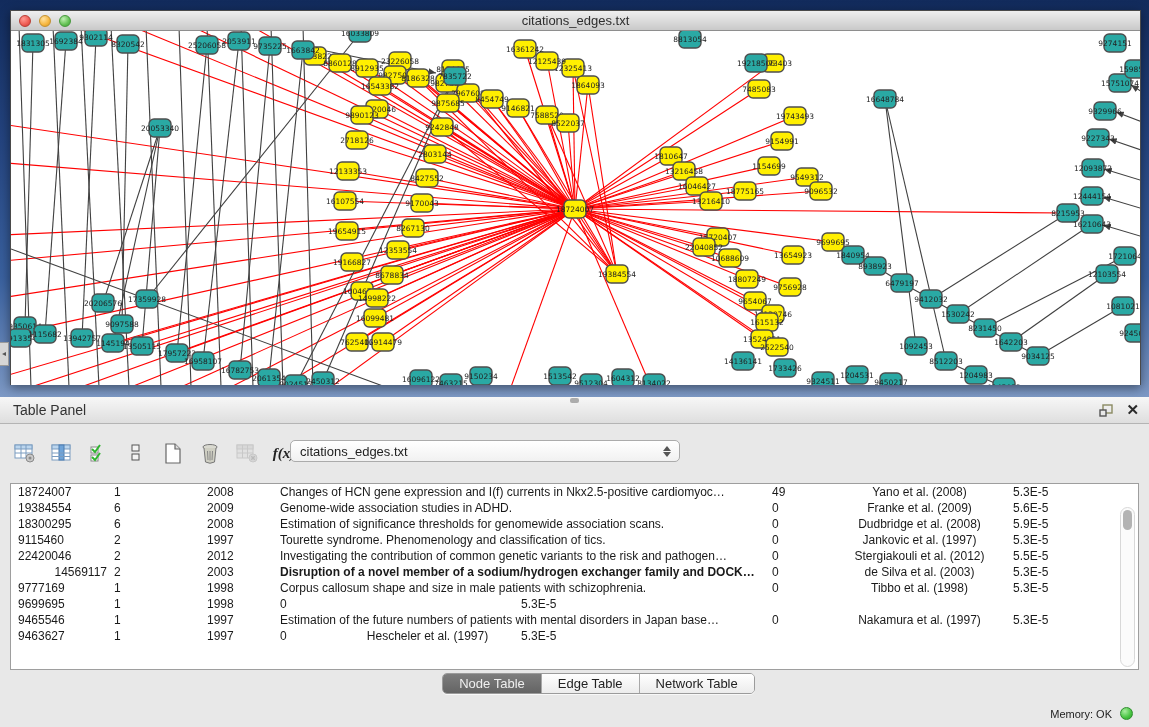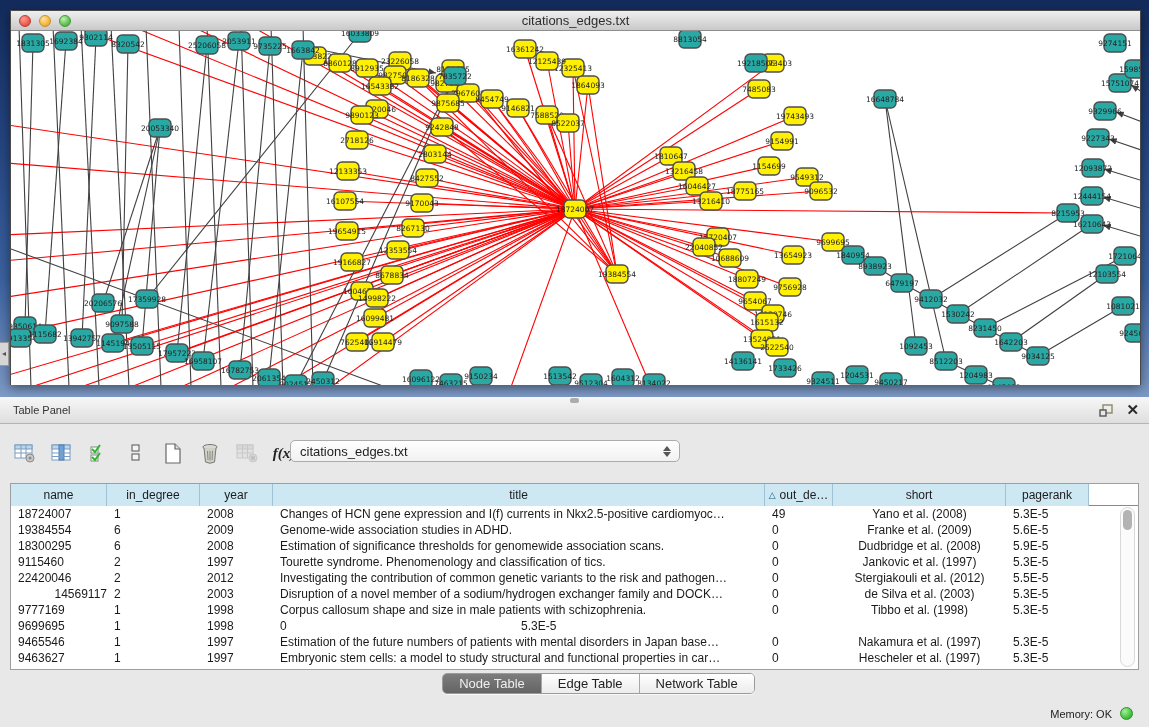--- a/index.html
+++ b/index.html
@@ -21,21 +21,21 @@
   .canvas { position:absolute; left:0; top:20px; width:1129px; height:354px; background:#ffffff; overflow:hidden; }
   .canvas svg { display:block; }
   .collapse-handle { position:absolute; left:0; top:342px; width:9px; height:24px; background:#d6d6d6;
     border:1px solid #9a9a9a; border-left:none; font-size:8px; color:#555; line-height:22px; text-align:center; }
 
   
   .table-panel { position:absolute; left:0; top:397px; width:1149px; height:330px; background:#e8e8e8; }
   .panel-header { position:absolute; left:0; top:0; width:100%; height:27px;
     background:linear-gradient(180deg,#f7f7f7,#dedede); border-bottom:1px solid #b4b4b4;
     display:flex; align-items:center; }
-  .panel-title { font-size:11px; color:#333; margin-left:13px; }
+  .panel-title { font-size:14px; color:#333; margin-left:13px; }
   .ph-right { position:absolute; right:10px; top:5px; display:flex; gap:12px; align-items:center; }
   .float-ic svg { display:block; }
   .close-ic { font-size:15px; font-weight:bold; color:#2b2b2b; line-height:16px; cursor:default; }
   .divider-dot { position:absolute; left:570px; top:1px; width:9px; height:5px; background:#9a9a9a; border-radius:2px; opacity:.8; }
 
   .panel-body { position:absolute; left:0; top:27px; width:1149px; height:303px; }
   .toolbar { position:absolute; left:12px; top:14px; height:30px; display:flex; align-items:center; gap:11px; }
   .tbtn { width:26px; height:26px; display:flex; align-items:center; justify-content:center; }
   .tbtn.disabled { opacity:.4; }
   .fx { font-family:"Liberation Serif", serif; font-style:italic; font-weight:bold; font-size:15px; color:#222; }
@@ -849,44 +849,20 @@
 
     <div class="combo">
       <span class="combo-text">citations_edges.txt</span>
       <span class="combo-arrows">
           <i class="up"></i>
           <i class="down"></i>
         </span>
     </div>
 
     <div class="table-box">
-      <div class="thead" id="thead">
-          <div class="th" style="flex: 0 0 96px;">
-            <span>name</span>
-          </div>
-          <div class="th" style="flex: 0 0 93px;">
-            <span>in_degree</span>
-          </div>
-          <div class="th" style="flex: 0 0 73px;">
-            <span>year</span>
-          </div>
-          <div class="th" style="flex: 0 0 492px;">
-            <span>title</span>
-          </div>
-          <div class="th" style="flex: 0 0 68px;">
-            <span class="sortglyph">△</span>
-            <span>out_de…</span>
-          </div>
-          <div class="th" style="flex: 0 0 173px;">
-            <span>short</span>
-          </div>
-          <div class="th" style="flex: 0 0 83px;">
-            <span>pagerank</span>
-          </div>
-        </div>
       <div id="tbody">
           <div class="trow">
             <div class="td" style="flex: 0 0 96px;">18724007</div>
             <div class="td" style="flex: 0 0 93px;">1</div>
             <div class="td" style="flex: 0 0 73px;">2008</div>
             <div class="td" style="flex: 0 0 492px;">Changes of HCN gene expression and I(f) currents in Nkx2.5-positive cardiomyoc…</div>
             <div class="td" style="flex: 0 0 68px;">49</div>
             <div class="td center" style="flex: 0 0 173px;">Yano et al. (2008)</div>
             <div class="td" style="flex: 0 0 83px;">5.3E-5</div>
           </div>
@@ -923,21 +899,21 @@
             <div class="td" style="flex: 0 0 73px;">2012</div>
             <div class="td" style="flex: 0 0 492px;">Investigating the contribution of common genetic variants to the risk and pathogen…</div>
             <div class="td" style="flex: 0 0 68px;">0</div>
             <div class="td center" style="flex: 0 0 173px;">Stergiakouli et al. (2012)</div>
             <div class="td" style="flex: 0 0 83px;">5.5E-5</div>
           </div>
           <div class="trow">
             <div class="td" style="flex: 0 0 96px; text-align: right;">14569117</div>
             <div class="td" style="flex: 0 0 93px;">2</div>
             <div class="td" style="flex: 0 0 73px;">2003</div>
-            <div class="td" style="flex: 0 0 492px;">Disruption of a novel member of a sodium/hydrogen exchanger family and DOCK…</div>
+            <div class="td" style="flex: 0 0 492px; font-weight: bold;">Disruption of a novel member of a sodium/hydrogen exchanger family and DOCK…</div>
             <div class="td" style="flex: 0 0 68px;">0</div>
             <div class="td center" style="flex: 0 0 173px;">de Silva et al. (2003)</div>
             <div class="td" style="flex: 0 0 83px;">5.3E-5</div>
           </div>
           <div class="trow">
             <div class="td" style="flex: 0 0 96px;">9777169</div>
             <div class="td" style="flex: 0 0 93px;">1</div>
             <div class="td" style="flex: 0 0 73px;">1998</div>
             <div class="td" style="flex: 0 0 492px;">Corpus callosum shape and size in male patients with schizophrenia.</div>
             <div class="td" style="flex: 0 0 68px;">0</div>
@@ -958,21 +934,20 @@
             <div class="td" style="flex: 0 0 73px;">1997</div>
             <div class="td" style="flex: 0 0 492px;">Estimation of the future numbers of patients with mental disorders in Japan base…</div>
             <div class="td" style="flex: 0 0 68px;">0</div>
             <div class="td center" style="flex: 0 0 173px;">Nakamura et al. (1997)</div>
             <div class="td" style="flex: 0 0 83px;">5.3E-5</div>
           </div>
           <div class="trow">
             <div class="td" style="flex: 0 0 96px;">9463627</div>
             <div class="td" style="flex: 0 0 93px;">1</div>
             <div class="td" style="flex: 0 0 73px;">1997</div>
-            <div class="td" style="flex: 0 0 492px;">Embryonic stem cells: a model to study structural and functional properties in car…</div>
             <div class="td" style="flex: 0 0 68px;">0</div>
             <div class="td center" style="flex: 0 0 173px;">Hescheler et al. (1997)</div>
             <div class="td" style="flex: 0 0 83px;">5.3E-5</div>
           </div>
         </div>
       <div class="vscroll">
         <div class="vthumb"></div>
       </div>
     </div>
 

